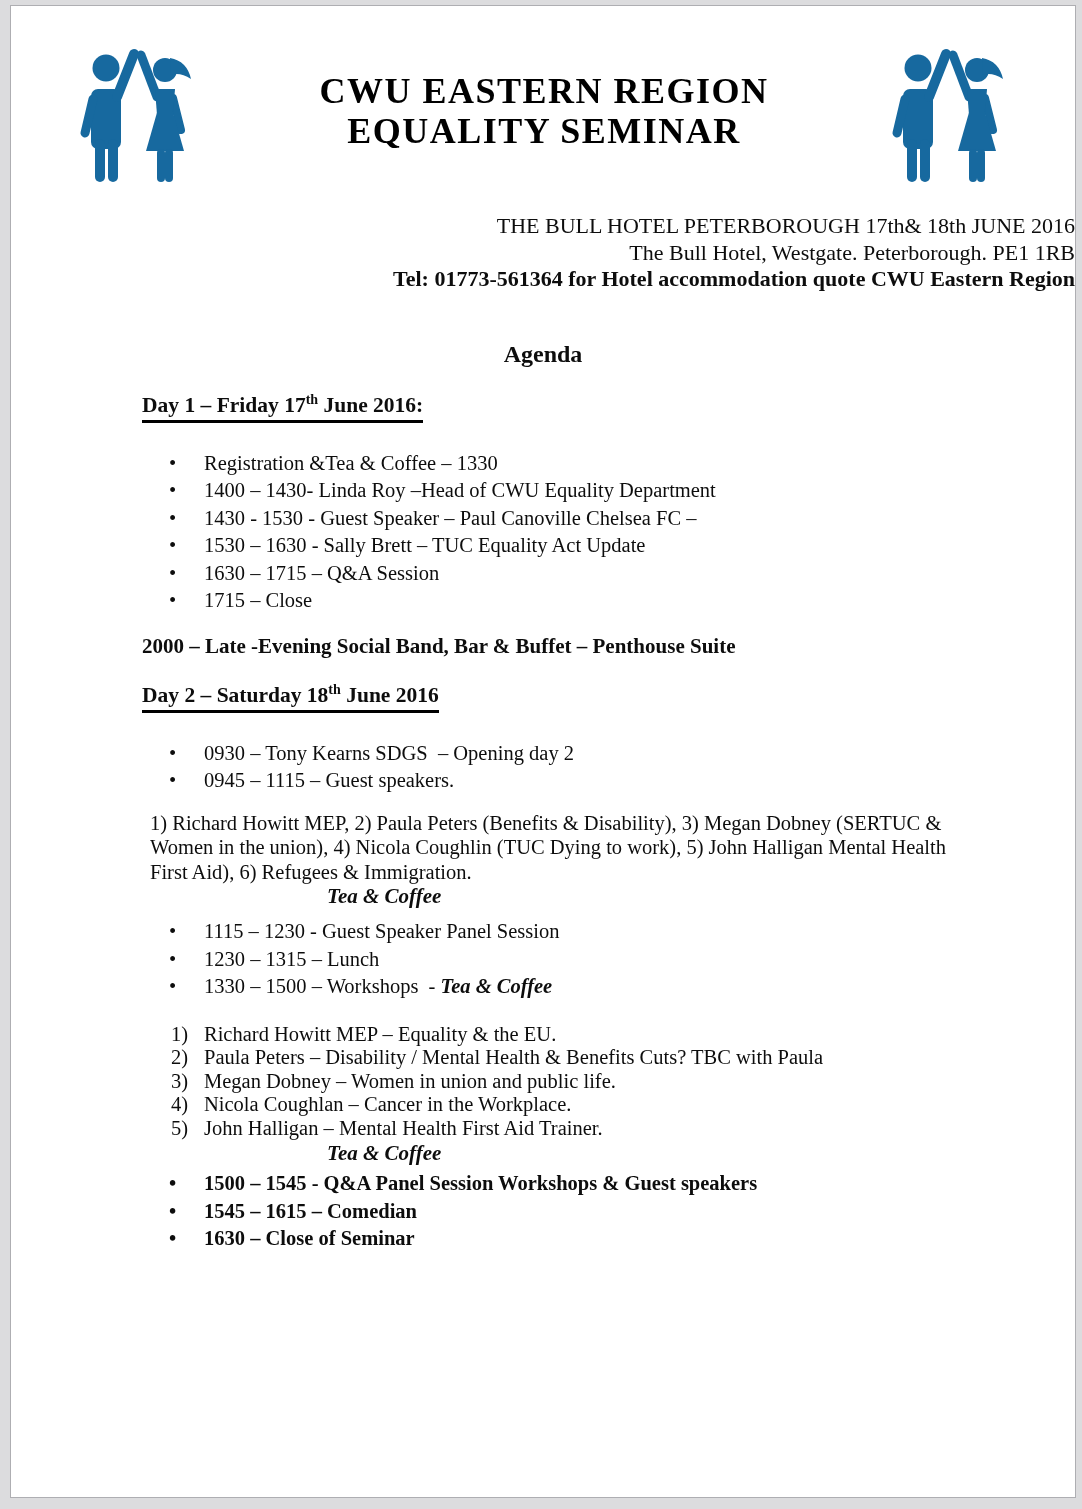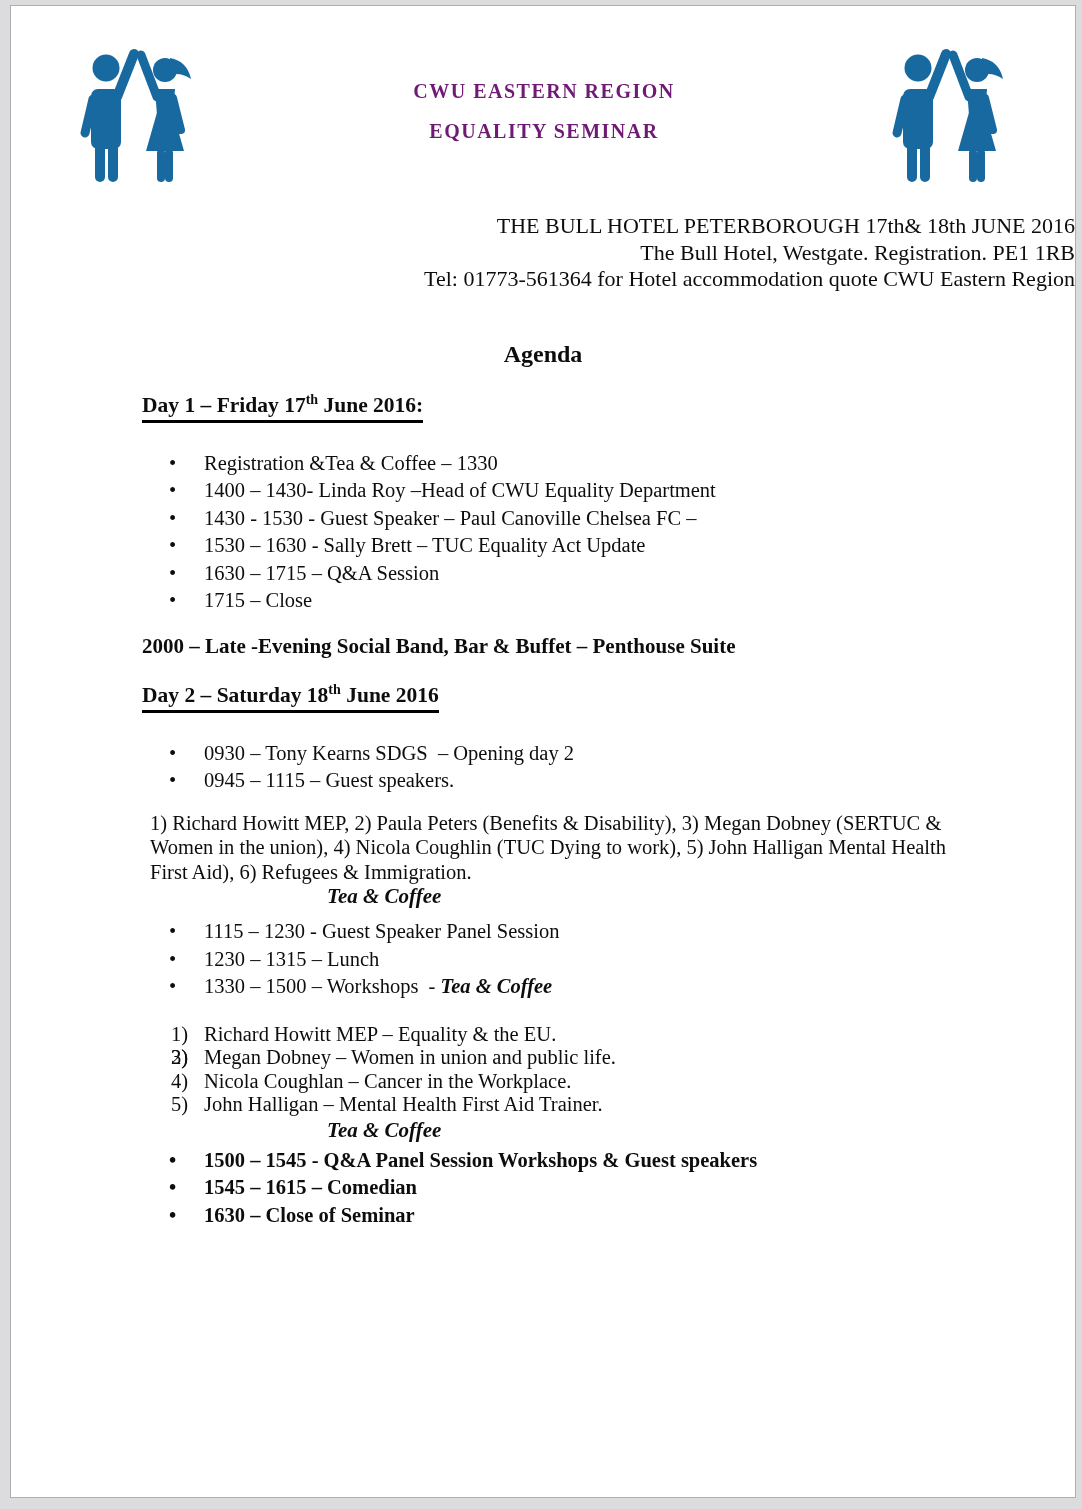--- a/index.html
+++ b/index.html
@@ -23,26 +23,26 @@
   
   .header-row {
     display: flex;
     align-items: flex-start;
     padding: 0 60px 0 62px;
   }
   .hf-icon { width: 130px; height: 142px; flex: 0 0 auto; }
   .hf-icon svg { display: block; width: 100%; height: 100%; }
   .title-block { flex: 1 1 auto; text-align: center; padding-top: 26px; }
   .title-line {
-    font-size: 20px; font-weight: bold;
-    letter-spacing: 1.5px; line-height: 40px; color: #701a75;
+    font-size: 36px; font-weight: bold;
+    letter-spacing: 1.5px; line-height: 40px; color: #000000;
   }
   
   .venue { text-align: right; margin-top: 26px; font-size: 22px; line-height: 26.5px; }
-  .venue .tel { font-weight: normal; }
+  .venue .tel { font-weight: bold; }
   
   .agenda-title { text-align: center; font-size: 24px; font-weight: bold; line-height: 30px; margin: 46px 0 16px 0; }
   .content { padding: 0 128px 0 131px; }
   .day-heading { font-size: 21.5px; font-weight: bold; line-height: 28px; margin: 22px 0 0 0; }
   .day-heading .u { display: inline-block; border-bottom: 3px solid #000; padding-bottom: 1px; }
   .day-heading sup { font-size: 14px; vertical-align: super; line-height: 0; }
   
   .bullets { list-style: none; margin: 27px 0 0 0; padding: 0; font-size: 20.5px; }
   .bullets li { position: relative; padding-left: 62px; line-height: 27.5px; white-space: pre-wrap; }
   .bullets li::before { content: "\2022"; position: absolute; left: 27px; top: 0; }
@@ -107,21 +107,21 @@
           <path d="M85 64 L99 64 L111 106 L73 106 Z"></path>
           <path d="M88 108 L88 133" fill="none" stroke="#17699F" stroke-width="8" stroke-linecap="round"></path>
           <path d="M96 108 L96 133" fill="none" stroke="#17699F" stroke-width="8" stroke-linecap="round"></path>
         </g>
       </svg>
     </div>
   </div>
 
   <div class="venue">
     <div>THE BULL HOTEL PETERBOROUGH 17th&amp; 18th JUNE 2016</div>
-    <div>The Bull Hotel, Westgate. Registration. PE1 1RB</div>
+    <div>The Bull Hotel, Westgate. Peterborough. PE1 1RB</div>
     <div class="tel">Tel: 01773-561364 for Hotel accommodation quote CWU Eastern Region</div>
   </div>
 
   <div class="agenda-title">Agenda</div>
 
   <div class="content">
 
     <h3 class="day-heading"><span class="u"><span>Day 1 – Friday 17</span><sup>th</sup><span> June 2016:</span></span></h3>
 
     <ul class="bullets">
@@ -147,21 +147,21 @@
     <p class="tea">Tea &amp; Coffee</p>
 
     <ul class="bullets mid">
       <li><span>1115 – 1230 - Guest Speaker Panel Session</span></li>
       <li><span>1230 – 1315 – Lunch</span></li>
       <li><span>1330 – 1500 – Workshops  - </span><span class="tea-inline">Tea &amp; Coffee</span></li>
     </ul>
 
     <ol class="workshops">
       <li><span class="num">1)</span><span>Richard Howitt MEP – Equality &amp; the EU.</span></li>
-      <li><span class="num">2)</span></li>
+      <li><span class="num">2)</span><span>Paula Peters – Disability / Mental Health &amp; Benefits Cuts? TBC with Paula</span></li>
       <li><span class="num">3)</span><span>Megan Dobney – Women in union and public life.</span></li>
       <li><span class="num">4)</span><span>Nicola Coughlan – Cancer in the Workplace.</span></li>
       <li><span class="num">5)</span><span>John Halligan – Mental Health First Aid Trainer.</span></li>
     </ol>
 
     <p class="tea second">Tea &amp; Coffee</p>
 
     <ul class="bullets last">
       <li><span>1500 – 1545 - Q&amp;A Panel Session Workshops &amp; Guest speakers</span></li>
       <li><span>1545 – 1615 – Comedian</span></li>

